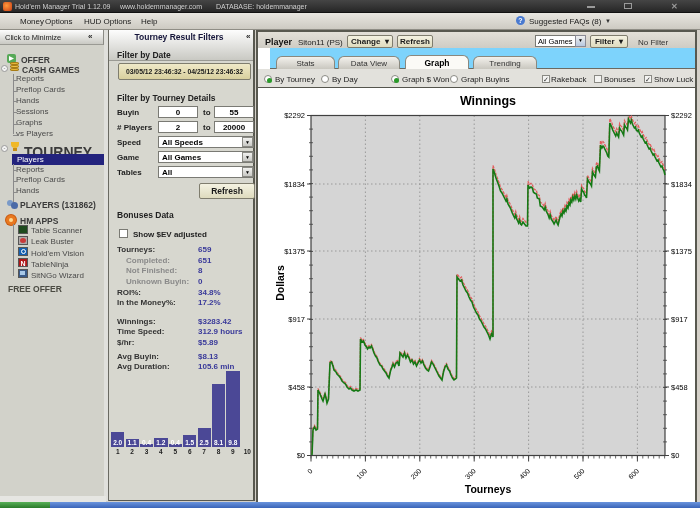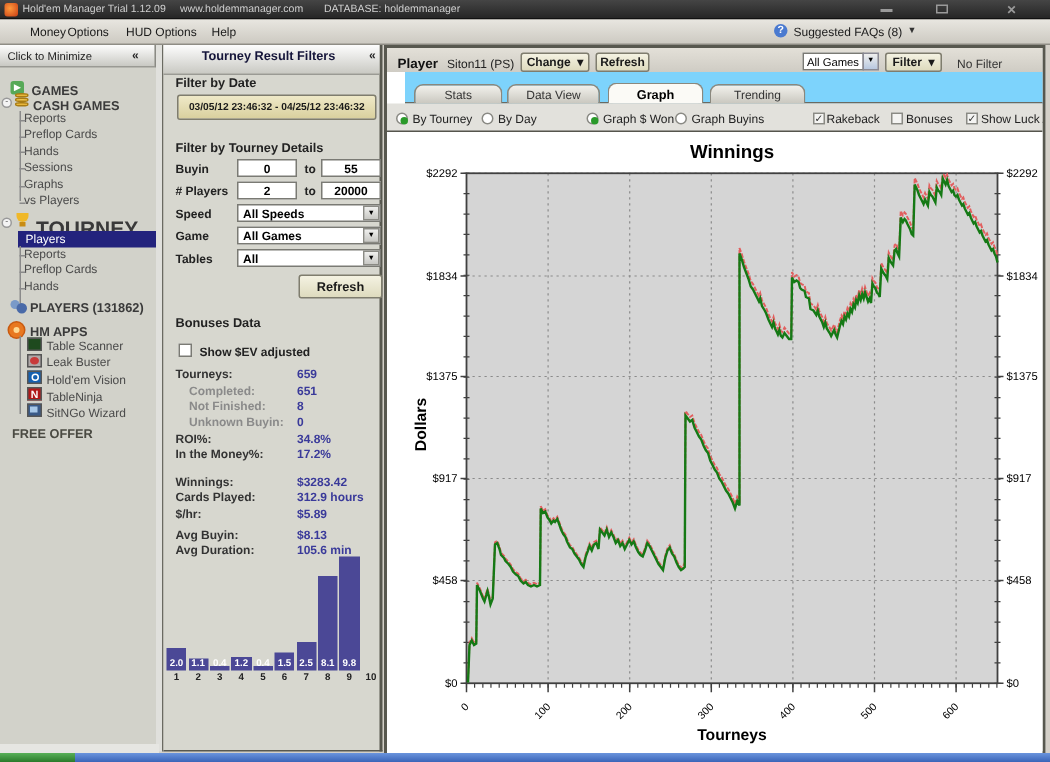--- a/index.html
+++ b/index.html
@@ -35,21 +35,21 @@
 </div>
 
 <div class="abs" style="left:0;top:30px;width:105px;height:471px;background:#d2d2ca">
   <div class="hdr abs" style="left:0;top:0;width:104px;height:15px;border-right:1px solid #8a8a84">
     <span class="abs" style="left:5px;top:3px;font-size:7.5px;color:#222">Click to Minimize</span>
     <span class="abs" style="left:88px;top:2px;font-size:8px;color:#222;font-weight:bold">«</span>
   </div>
 
   <div class="abs" style="left:7px;top:24px;width:9px;height:9px;background:#57a957;border-radius:2px"></div>
   <div class="abs" style="left:9px;top:26px;width:5px;height:5px;background:#fff;clip-path:polygon(0 0,100% 50%,0 100%)"></div>
-  <div class="abs b" style="left:21px;top:25px;font-size:8.5px;color:#3a3a3a">GAMES</div>
+  <div class="abs b" style="left:21px;top:25px;font-size:8.5px;color:#3a3a3a">OFFER</div>
 
   <div class="abs" style="left:1px;top:35px;width:7px;height:7px;border:1px solid #999;border-radius:50%;background:#f4f4f4;font-size:6px;line-height:5px;text-align:center;color:#666">-</div>
   <div class="abs" style="left:10px;top:32px;width:9px;height:3px;background:#e8b73c;border:0.5px solid #a87c14;border-radius:40%"></div>
   <div class="abs" style="left:10px;top:35px;width:9px;height:3px;background:#f0c44c;border:0.5px solid #a87c14;border-radius:40%"></div>
   <div class="abs" style="left:10px;top:38px;width:9px;height:3px;background:#e8b73c;border:0.5px solid #a87c14;border-radius:40%"></div>
   <div class="abs b" style="left:22px;top:34.5px;font-size:8.5px;color:#3a3a3a">CASH GAMES</div>
 
   <div class="abs" style="left:13px;top:44px;width:1px;height:60px;background:#8a8a8a"></div>
   <div class="abs" style="left:16px;top:44px;font-size:8px;color:#4a4a4a;line-height:10.9px">
     <div style="border-left:0"> Reports</div>
@@ -103,21 +103,21 @@
   <div class="abs" style="left:31px;top:229.5px;font-size:8px;color:#4a4a4a">TableNinja</div>
   <div class="abs" style="left:18px;top:239px;width:10px;height:9px;background:#3a5a88;border:1px solid #555"></div>
   <div class="abs" style="left:20px;top:241px;width:5px;height:4px;background:#a8c8e8"></div>
   <div class="abs" style="left:31px;top:241px;font-size:8px;color:#4a4a4a">SitNGo Wizard</div>
   <div class="abs b" style="left:8px;top:253.5px;font-size:8.5px;color:#4a4a42">FREE OFFER</div>
 </div>
 
 <div class="abs" style="left:104px;top:30px;width:4px;height:471px;background:#e0e0dc"></div>
 <div class="abs" style="left:107.5px;top:30px;width:1.5px;height:471px;background:#6a6a62"></div>
 <div class="abs" style="left:109px;top:30px;width:146px;height:471px;background:#d7d7cf;border-right:2px solid #58584f;border-bottom:1px solid #58584f">
-  <div class="hdr abs" style="left:0;top:0;width:144px;height:20px;">
+  <div class="hdr abs" style="left:0;top:0;width:144px;height:31px;">
     <div class="abs b" style="left:0;top:2px;width:140px;text-align:center;font-size:8.5px;color:#15153a">Tourney Result Filters</div>
     <span class="abs" style="left:137px;top:2px;font-size:8px;color:#222;font-weight:bold">«</span>
   </div>
   <div class="abs b" style="left:8px;top:20px;font-size:8.5px;color:#222">Filter by Date</div>
   <div class="btn abs" style="left:9px;top:33px;width:133px;height:17px;background:linear-gradient(#efe9c8,#d9d09e);font-size:6.8px;line-height:16px">03/05/12 23:46:32 - 04/25/12 23:46:32</div>
   <div class="abs b" style="left:8px;top:63px;font-size:8.5px;color:#222">Filter by Tourney Details</div>
   <div class="abs b" style="left:8px;top:78px;font-size:8px;color:#222">Buyin</div>
   <div class="inp abs" style="left:49px;top:75.5px;width:40px;height:12px;line-height:11px">0</div>
   <div class="abs b" style="left:94px;top:78px;font-size:8px;color:#222">to</div>
   <div class="inp abs" style="left:105px;top:75.5px;width:40px;height:12px;line-height:11px">55</div>
@@ -146,21 +146,21 @@
   <div class="abs b" style="left:17px;top:236px;font-size:8px;color:#8a8a8a">Not Finished:</div>
     <div class="abs b" style="left:89px;top:236px;font-size:8px;color:#3a3a9a">8</div>
   <div class="abs b" style="left:17px;top:246.5px;font-size:8px;color:#8a8a8a">Unknown Buyin:</div>
     <div class="abs b" style="left:89px;top:246.5px;font-size:8px;color:#3a3a9a">0</div>
   <div class="abs b" style="left:8px;top:257.5px;font-size:8px;color:#333">ROI%:</div>
     <div class="abs b" style="left:89px;top:257.5px;font-size:8px;color:#3a3a9a">34.8%</div>
   <div class="abs b" style="left:8px;top:268px;font-size:8px;color:#333">In the Money%:</div>
     <div class="abs b" style="left:89px;top:268px;font-size:8px;color:#3a3a9a">17.2%</div>
   <div class="abs b" style="left:8px;top:286.5px;font-size:8px;color:#333">Winnings:</div>
     <div class="abs b" style="left:89px;top:286.5px;font-size:8px;color:#3a3a9a">$3283.42</div>
-  <div class="abs b" style="left:8px;top:297px;font-size:8px;color:#333">Cards Played:</div>
+  <div class="abs b" style="left:8px;top:297px;font-size:8px;color:#333">Time Speed:</div>
     <div class="abs b" style="left:89px;top:297px;font-size:8px;color:#3a3a9a">312.9 hours</div>
   <div class="abs b" style="left:8px;top:307.5px;font-size:8px;color:#333">$/hr:</div>
     <div class="abs b" style="left:89px;top:307.5px;font-size:8px;color:#3a3a9a">$5.89</div>
   <div class="abs b" style="left:8px;top:321.5px;font-size:8px;color:#333">Avg Buyin:</div>
     <div class="abs b" style="left:89px;top:321.5px;font-size:8px;color:#3a3a9a">$8.13</div>
   <div class="abs b" style="left:8px;top:332px;font-size:8px;color:#333">Avg Duration:</div>
     <div class="abs b" style="left:89px;top:332px;font-size:8px;color:#3a3a9a">105.6 min</div>
 <div style="position:absolute;left:2.2px;top:401.5px;width:13.2px;height:15.5px;background:#4b4896"></div>
 <div style="position:absolute;left:1.2000000000000002px;top:409.0px;width:15px;text-align:center;font-size:6.5px;font-weight:bold;color:#fff">2.0</div>
 <div style="position:absolute;left:1.2000000000000002px;top:418.0px;width:15px;text-align:center;font-size:6.5px;font-weight:bold;color:#222">1</div>

